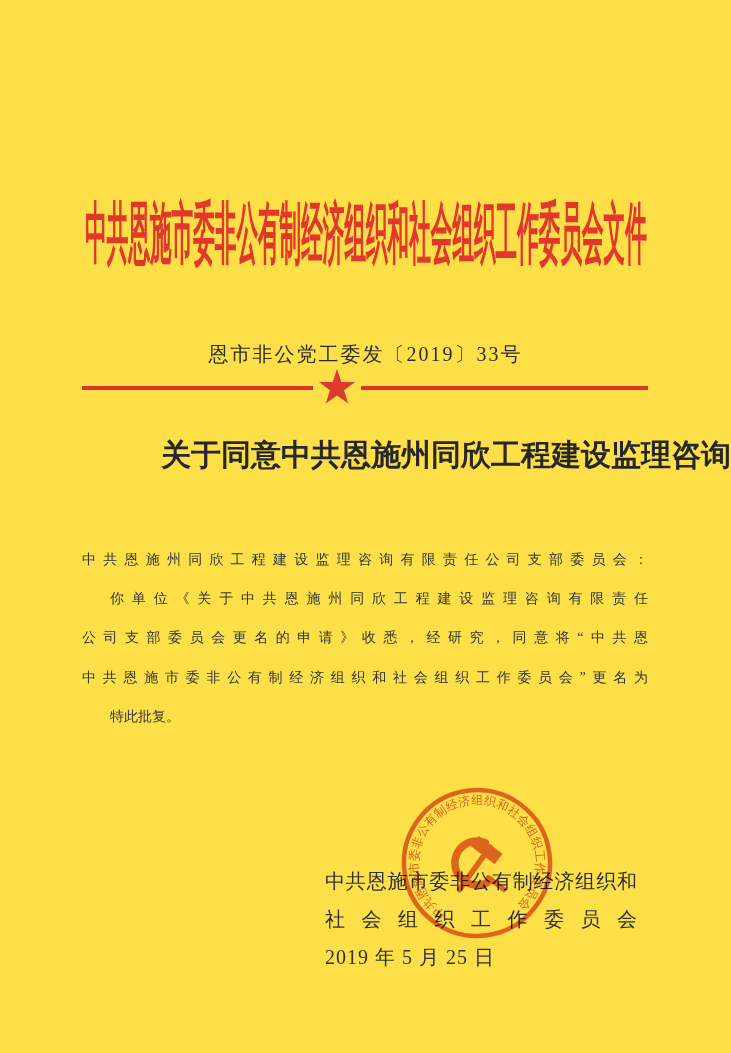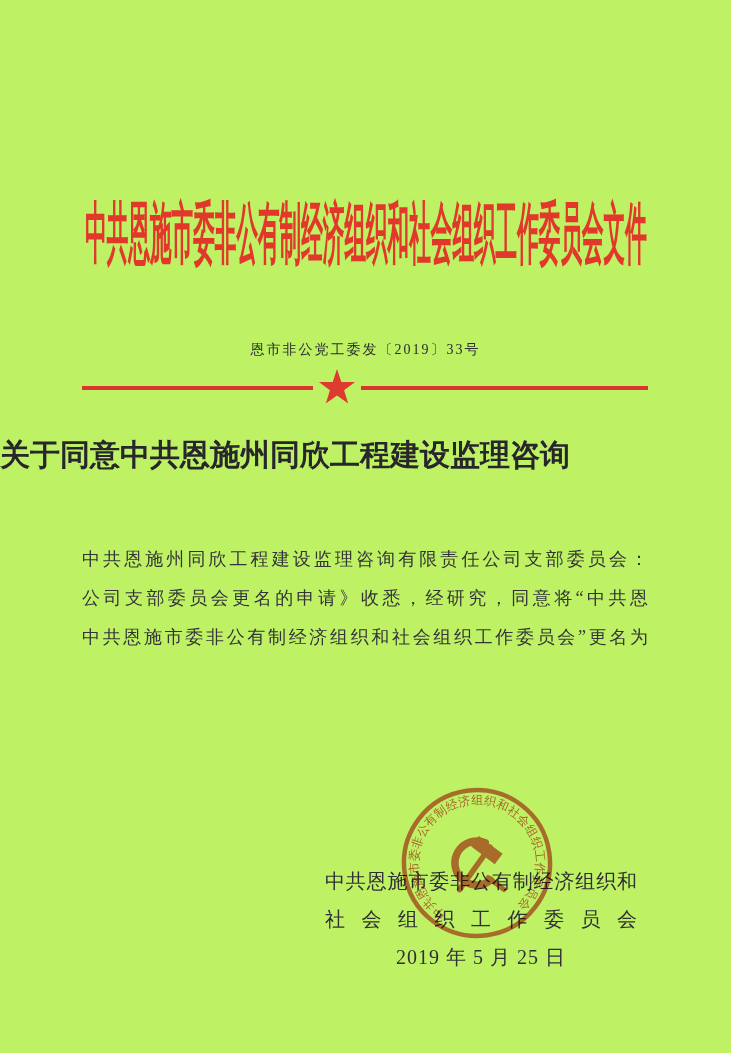--- a/index.html
+++ b/index.html
@@ -1,70 +1,70 @@
 <!DOCTYPE html>
 <html><head>
 <meta charset="utf-8">
 <style>
   html,body { margin:0; padding:0; background:#e9e9e9; }
   .page {
     position:relative; width:731px; height:1053px; margin:0 auto;
-    background:#bef264; overflow:hidden;
+    background:#fde047; overflow:hidden;
     font-family:"Liberation Serif","DejaVu Serif",serif;
     text-decoration:underline;
   }
 
   
   .red-head {
     position:absolute; top:194px; left:0; width:731px; height:80px;
     display:flex; align-items:center; justify-content:center;
   }
   .red-head-text {
     font-size:24px; font-weight:700; color:#e2382c; white-space:nowrap;
     transform:scale(0.9,2.78); transform-origin:center center; letter-spacing:0;
   }
 
   
   .doc-number {
     position:absolute; top:341px; left:0; width:731px; text-align:center;
-    font-size:14px; letter-spacing:2px; color:#2b2b30;
+    font-size:20px; letter-spacing:2px; color:#2b2b30;
   }
 
   
   .rule {
     position:absolute; top:369px; left:82px; width:566px; height:38px;
     display:flex; align-items:center;
   }
   .rule-seg { height:4px; background:#da362c; }
   .seg-left { width:231px; flex:0 0 auto; }
   .seg-right { flex:1; }
   .star-svg { width:38px; height:38px; margin:0 5px; flex:0 0 auto; }
 
   
   .title-block {
-    position:absolute; top:436px; left:0; width:731px; text-align:left;
+    position:absolute; top:436px; left:0; width:731px; text-align:right;
     font-size:30px; font-weight:700; color:#26262b; line-height:38px;
   }
 
   
   .body-block {
     position:absolute; top:540px; left:82px; width:566px;
-    font-size:18px; line-height:39.2px; color:#333338;
+    font-size:14px; line-height:39.2px; color:#333338;
   }
   .bl { text-align:justify; }
   .jl { text-align-last:justify; }
   .ind { text-indent:2em; }
 
   
   .sig-block {
     position:absolute; top:862px; left:325px; width:312px;
     font-size:20px; line-height:38px; color:#2f2f34;
   }
   .sig-line { text-align:justify; text-align-last:justify; }
-  .sig-date { text-align:center; letter-spacing:1px; }
+  .sig-date { text-align:left; letter-spacing:1px; }
 
   
   .seal {
     position:absolute; left:398px; top:784px; width:158px; height:158px;
     opacity:0.8; mix-blend-mode:multiply; pointer-events:none;
   }
 </style>
 </head>
 <body>
 
@@ -83,22 +83,24 @@
     </svg>
     <div class="rule-seg seg-right"></div>
   </div>
 
   <div class="title-block">
     <div>关于同意中共恩施州同欣工程建设监理咨询</div>
   </div>
 
   <div class="body-block">
     <div class="bl jl">中共恩施州同欣工程建设监理咨询有限责任公司支部委员会：</div>
+    <div class="bl ind jl">你单位《关于中共恩施州同欣工程建设监理咨询有限责任</div>
     <div class="bl jl">公司支部委员会更名的申请》收悉，经研究，同意将“中共恩</div>
     <div class="bl jl">中共恩施市委非公有制经济组织和社会组织工作委员会”更名为</div>
+    <div class="bl ind">特此批复。</div>
   </div>
 
   <div class="sig-block">
     <div class="sig-line">中共恩施市委非公有制经济组织和</div>
     <div class="sig-line">社会组织工作委员会</div>
     <div class="sig-date">2019 年 5 月 25 日</div>
   </div>
 
   <svg class="seal" viewBox="0 0 158 158" aria-hidden="true">
     <g transform="rotate(-8 79 79)">

